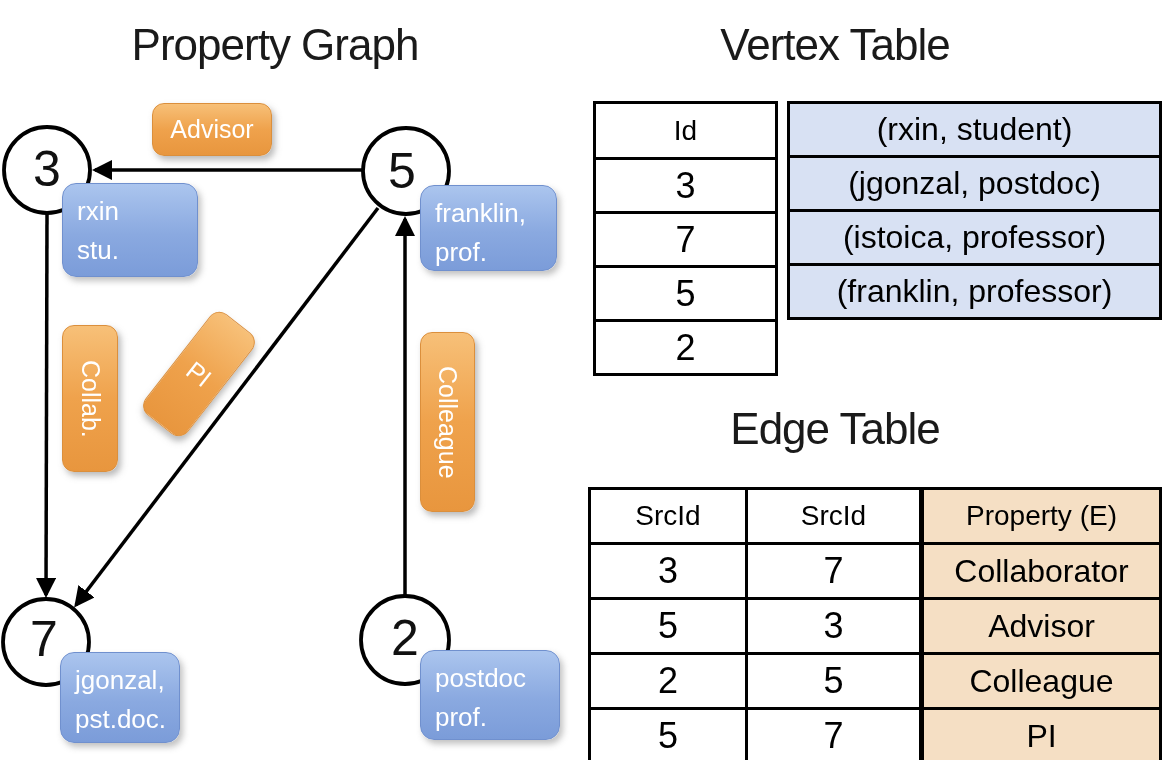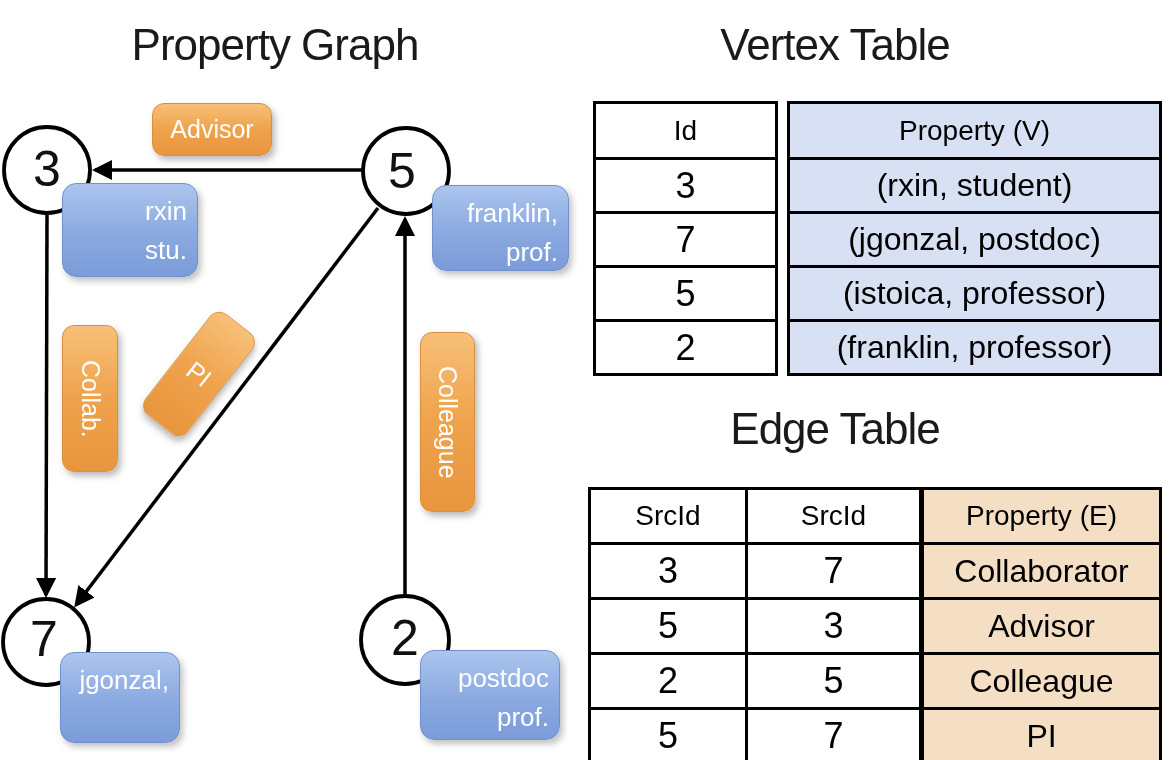--- a/index.html
+++ b/index.html
@@ -15,21 +15,20 @@
   .vnum{
     position:absolute;z-index:2;font-size:50px;color:#111;
     transform:translate(-50%,-54%);
   }
   .prop-box{
     position:absolute;z-index:3;border-radius:14px;color:#fff;font-size:26px;line-height:39px;
     padding:8px 10px 6px 14px;box-sizing:border-box;
     background:linear-gradient(180deg,#abc5ee 0%,#8aa9e0 55%,#7b9cd9 100%);
     border:1.5px solid #7090ce;
     box-shadow:3px 4px 6px rgba(120,120,120,.45);
-    text-align:right;
   }
   .edge-label{
     position:absolute;z-index:3;border-radius:12px;color:#fff;font-size:25px;
     display:flex;align-items:center;justify-content:center;box-sizing:border-box;
     background:linear-gradient(180deg,#f7c078 0%,#efa24c 50%,#e8963e 100%);
     border:1px solid #db8f3c;
     box-shadow:3px 4px 6px rgba(120,120,120,.5);
   }
   .vtext{writing-mode:vertical-rl;}
   table{position:absolute;border-collapse:collapse;table-layout:fixed;z-index:2;background:#fff;}
@@ -71,26 +70,27 @@
 
   <div class="vnum" style="left:47px;top:171px;">3</div>
   <div class="vnum" style="left:402px;top:173px;">5</div>
   <div class="vnum" style="left:44px;top:641px;">7</div>
   <div class="vnum" style="left:405px;top:640px;">2</div>
 
   <div class="prop-box" style="left:62px;top:183px;width:136px;height:94px;">
     <div>rxin</div>
     <div>stu.</div>
   </div>
-  <div class="prop-box" style="left:420px;top:185px;width:137px;height:86px;margin-left:12px;">
+  <div class="prop-box" style="left:420px;top:185px;width:137px;height:86px;">
     <div>franklin,</div>
     <div>prof.</div>
   </div>
   <div class="prop-box" style="left:60px;top:652px;width:120px;height:91px;">
     <div>jgonzal,</div>
+    <div>pst.doc.</div>
   </div>
   <div class="prop-box" style="left:420px;top:650px;width:140px;height:90px;">
     <div>postdoc</div>
     <div>prof.</div>
   </div>
 
   <div class="edge-label" style="left:152px;top:103px;width:120px;height:53px;">Advisor</div>
   <div class="edge-label vtext" style="left:62px;top:325px;width:56px;height:147px;">Collab.</div>
   <div class="edge-label" style="left:172px;top:310px;width:54px;height:128px;transform:rotate(38deg);">PI</div>
   <div class="edge-label vtext" style="left:420px;top:332px;width:55px;height:180px;">Colleague</div>
@@ -110,23 +110,20 @@
           <td class="num-cell">5</td>
         </tr>
     <tr style="height:54px;">
           <td class="num-cell">2</td>
         </tr>
   </tbody>
     </table>
 
   <table style="left:787px;top:101px;width:375px;">
     <tbody>
-        <tr style="height:56px;">
-          <th class="blue-cell">Property (V)</th>
-        </tr>
     <tr style="height:54px;">
           <td class="blue-cell">(rxin, student)</td>
         </tr>
     <tr style="height:54px;">
           <td class="blue-cell">(jgonzal, postdoc)</td>
         </tr>
     <tr style="height:54px;">
           <td class="blue-cell">(istoica, professor)</td>
         </tr>
     <tr style="height:54px;">

